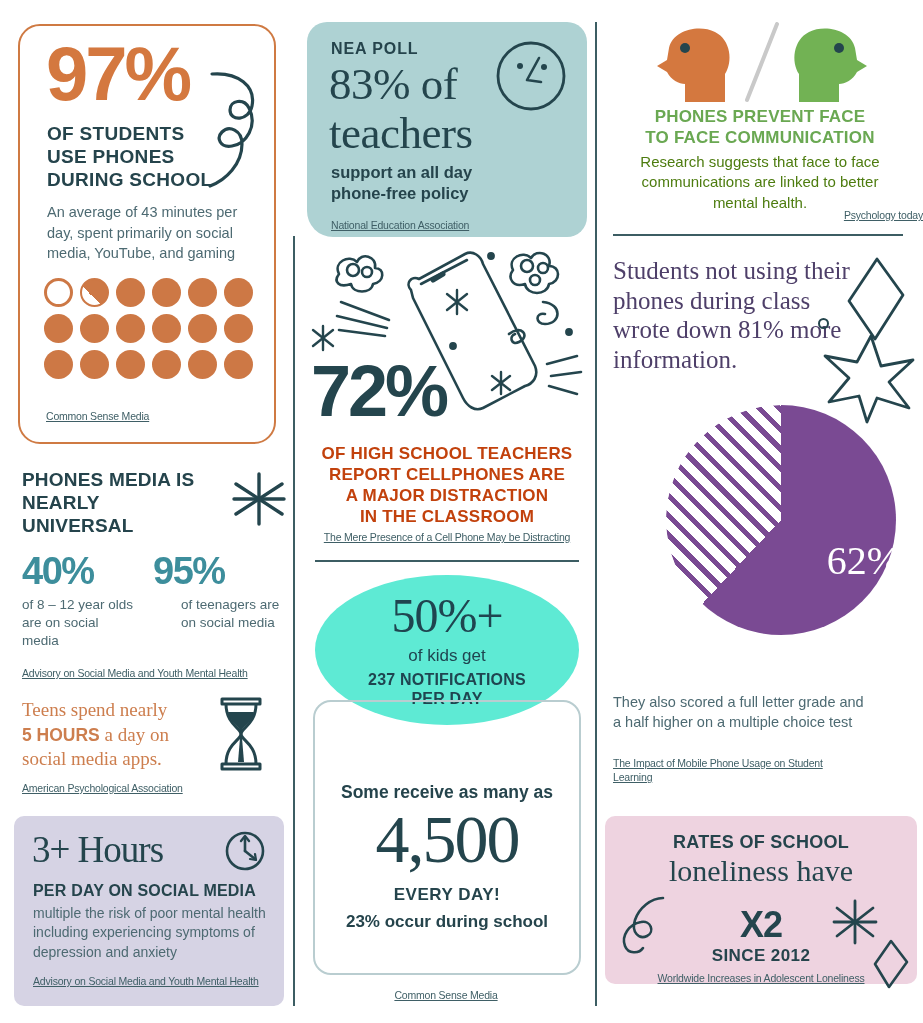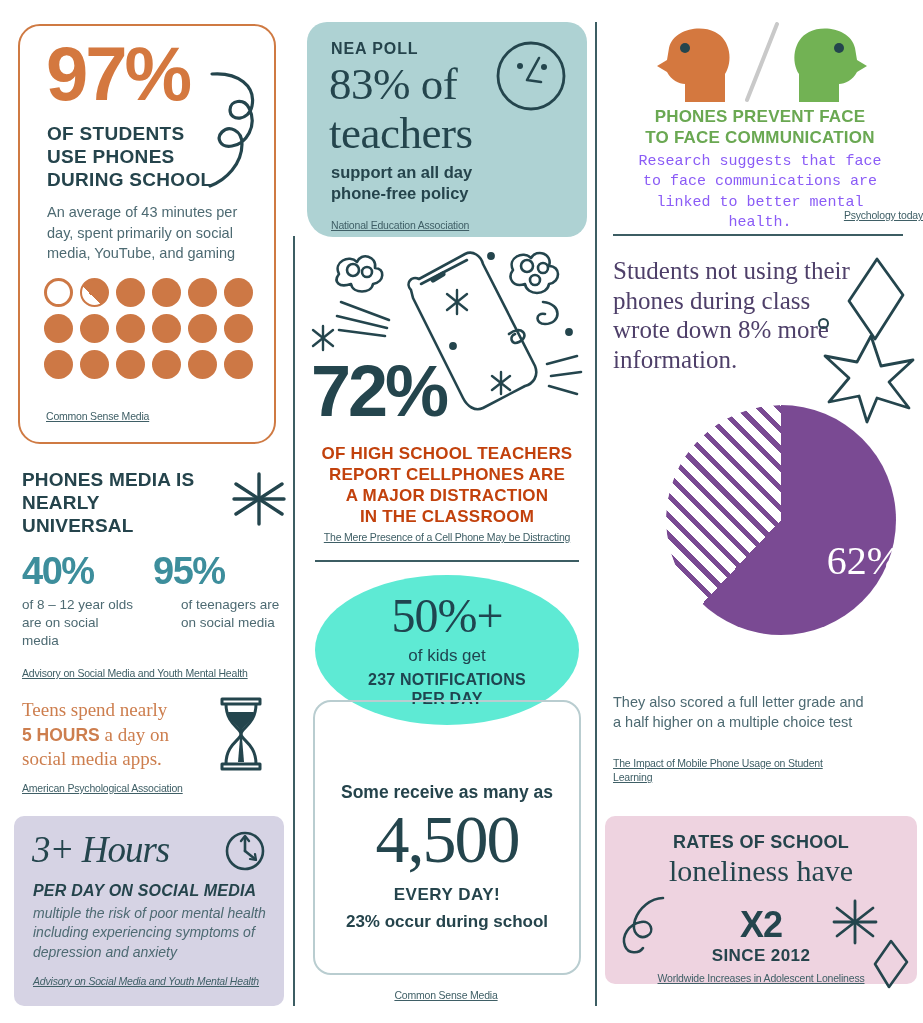--- a/index.html
+++ b/index.html
@@ -71,21 +71,21 @@
   
   .teens{position:absolute;left:22px;top:698px;width:262px;}
   .teensTxt{font-family:"Liberation Serif",serif;font-size:19px;color:#cd7e4e;line-height:1.3;width:190px;}
   .teensTxt b{font-family:"Liberation Sans",sans-serif;font-weight:bold;font-size:17.5px;}
   .hourglass{position:absolute;right:16px;top:-2px;}
   .teensSrc{margin-top:9px;}
 
   
   .lav{
     position:absolute;left:14px;top:816px;width:270px;height:190px;
-    background:#d6d3e4;border-radius:10px;font-style:italic;
+    background:#d6d3e4;border-radius:10px;
   }
   .lavTitle{
     position:absolute;left:18px;top:12px;
     font-family:"Liberation Serif",serif;font-size:37px;color:#24454d;letter-spacing:-1px;
   }
   .clockIcon{position:absolute;right:16px;top:12px;}
   .lavSub{position:absolute;left:19px;top:66px;font-size:16px;font-weight:bold;letter-spacing:.2px;color:#25444c;}
   .lavBody{position:absolute;left:19px;top:88px;width:240px;font-size:14px;color:#4d6a72;line-height:1.38;}
   .lavSrc{position:absolute;left:19px;top:158px;}
 
@@ -124,21 +124,21 @@
   }
   .b45top{position:absolute;left:0;top:82px;width:268px;text-align:center;font-size:17.5px;font-weight:bold;color:#25444c;}
   .b45num{position:absolute;left:0;top:105px;width:268px;text-align:center;font-family:"Liberation Serif",serif;font-size:68px;color:#24454d;letter-spacing:-2px;line-height:1;}
   .b45every{position:absolute;left:0;top:185px;width:268px;text-align:center;font-size:17px;font-weight:bold;letter-spacing:.5px;color:#25444c;}
   .b45occ{position:absolute;left:0;top:212px;width:268px;text-align:center;font-size:17px;font-weight:bold;color:#25444c;}
   .src45{position:absolute;left:0;top:988px;width:302px;text-align:center;}
 
   
   .heads{position:absolute;left:50px;top:22px;}
   .phPrevTitle{position:absolute;left:0;top:106px;width:326px;text-align:center;font-size:17px;font-weight:bold;color:#6aa852;line-height:1.25;letter-spacing:.2px;}
-  .phPrevBody{position:absolute;left:0;top:152px;width:326px;text-align:center;font-size:15px;color:#8b5cf6;line-height:1.35;font-family:Liberation Mono, monospace;}
+  .phPrevBody{position:absolute;left:0;top:152px;width:326px;text-align:center;font-size:15px;color:#4d7c0f;line-height:1.35;}
   .phPrevSrc{position:absolute;left:0;top:208px;width:326px;text-align:right;}
 
   
   .stuTxt{
     position:absolute;left:16px;top:256px;width:250px;
     font-family:"Liberation Serif",serif;font-size:25px;
     color:#4e3f69;line-height:1.18;
   }
   .diamondArt{position:absolute;right:16px;top:255px;}
   .starArt{position:absolute;right:6px;top:332px;}
@@ -385,21 +385,21 @@
       <line x1="130" y1="2" x2="100" y2="78" stroke="#c9c9c9" stroke-width="4" stroke-linecap="round"></line>
     </svg>
 
     <div class="phPrevTitle" style="white-space:pre-line;">PHONES PREVENT FACE
 TO FACE COMMUNICATION</div>
     <div class="phPrevBody" style="padding:0 30px;box-sizing:border-box;">Research suggests that face to face communications are linked to better mental health.</div>
     <div class="src phPrevSrc">Psychology today</div>
 
     <div class="hdiv" style="left:16px;top:234px;width:290px;"></div>
 
-    <div class="stuTxt">Students not using their phones during class wrote down 8% more information.</div>
+    <div class="stuTxt">Students not using their phones during class wrote down 81% more information.</div>
 
     <svg class="diamondArt" width="62" height="88" viewBox="0 0 62 88">
       <path d="M32 4 L58 40 L30 84 L4 46 Z" fill="none" stroke="#24454d" stroke-width="2.8" stroke-linejoin="round"></path>
     </svg>
 
     <svg class="starArt" width="96" height="92" viewBox="0 0 96 92">
       <path d="M50 4 L60 34 L92 28 L68 50 L88 76 L56 66 L46 90 L38 64 L8 70 L28 46 L4 24 L36 30 Z" fill="none" stroke="#24454d" stroke-width="2.8" stroke-linejoin="round"></path>
     </svg>
     <div class="dotArt"></div>
 

